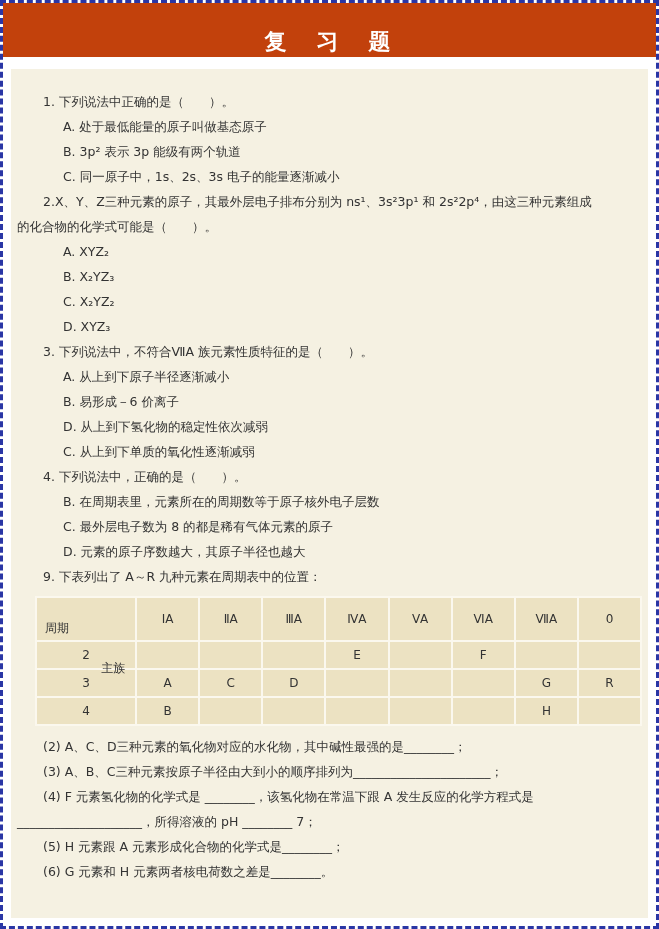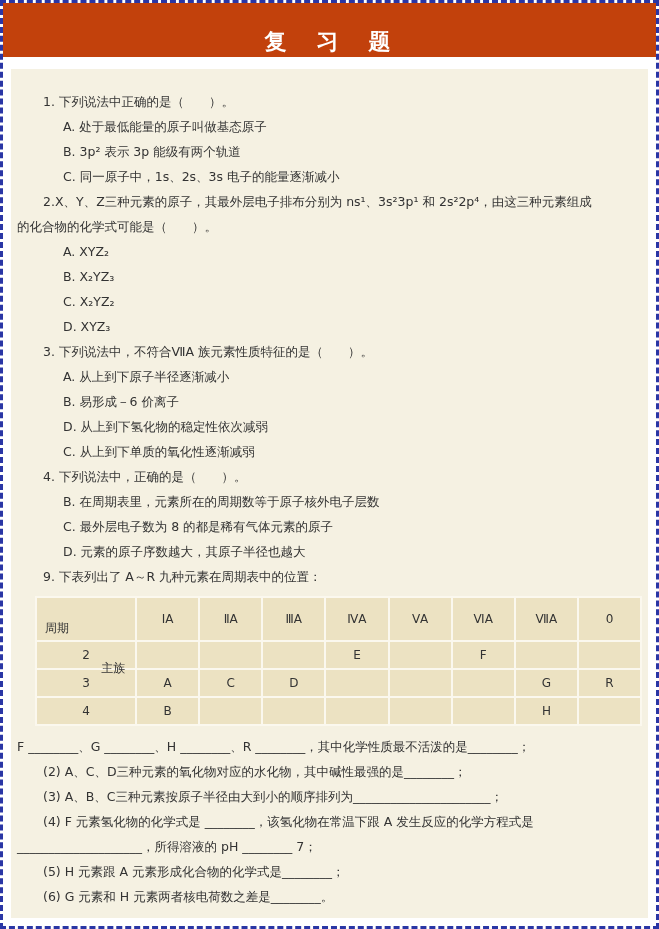--- a/index.html
+++ b/index.html
@@ -150,21 +150,20 @@
         <td></td>
         <td></td>
         <td></td>
         <td></td>
         <td>H</td>
         <td></td>
       </tr>
     </tbody>
       </table>
 
-    <div class="line">F ________、G ________、H ________、R ________，其中化学性质最不活泼的是________；</div>
     <div class="line in1">(2) A、C、D三种元素的氧化物对应的水化物，其中碱性最强的是________；</div>
     <div class="line in1">(3) A、B、C三种元素按原子半径由大到小的顺序排列为______________________；</div>
     <div class="line in1">(4) F 元素氢化物的化学式是 ________，该氢化物在常温下跟 A 发生反应的化学方程式是</div>
     <div class="line">____________________，所得溶液的 pH ________ 7；</div>
     <div class="line in1">(5) H 元素跟 A 元素形成化合物的化学式是________；</div>
     <div class="line in1">(6) G 元素和 H 元素两者核电荷数之差是________。</div>
 
   </div>
 </div>
 

